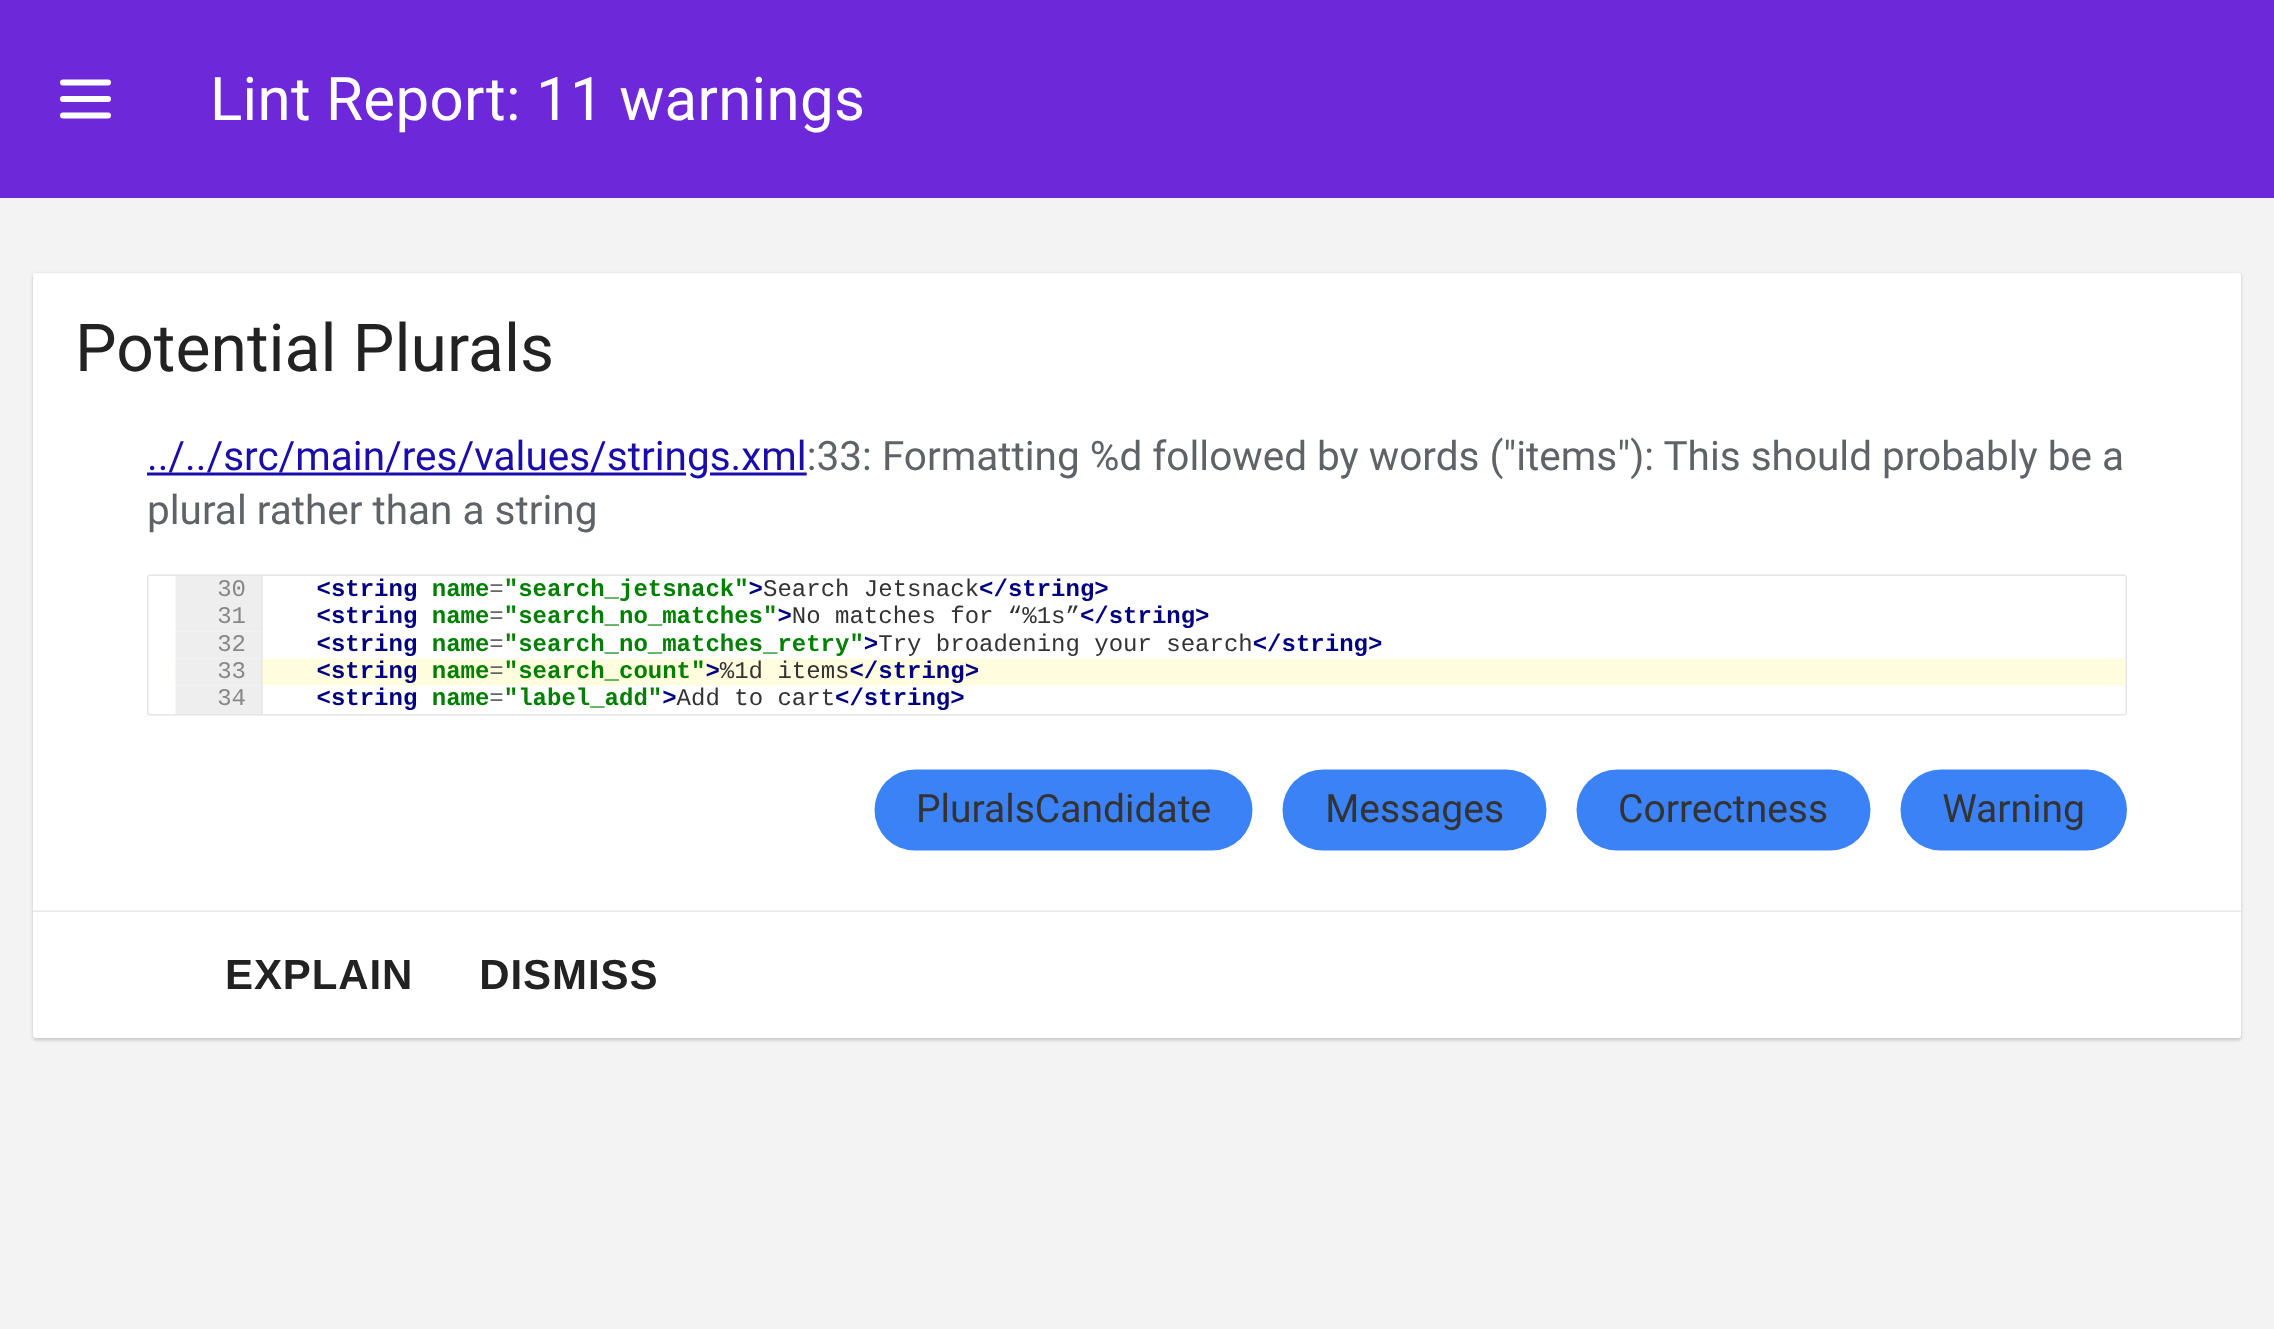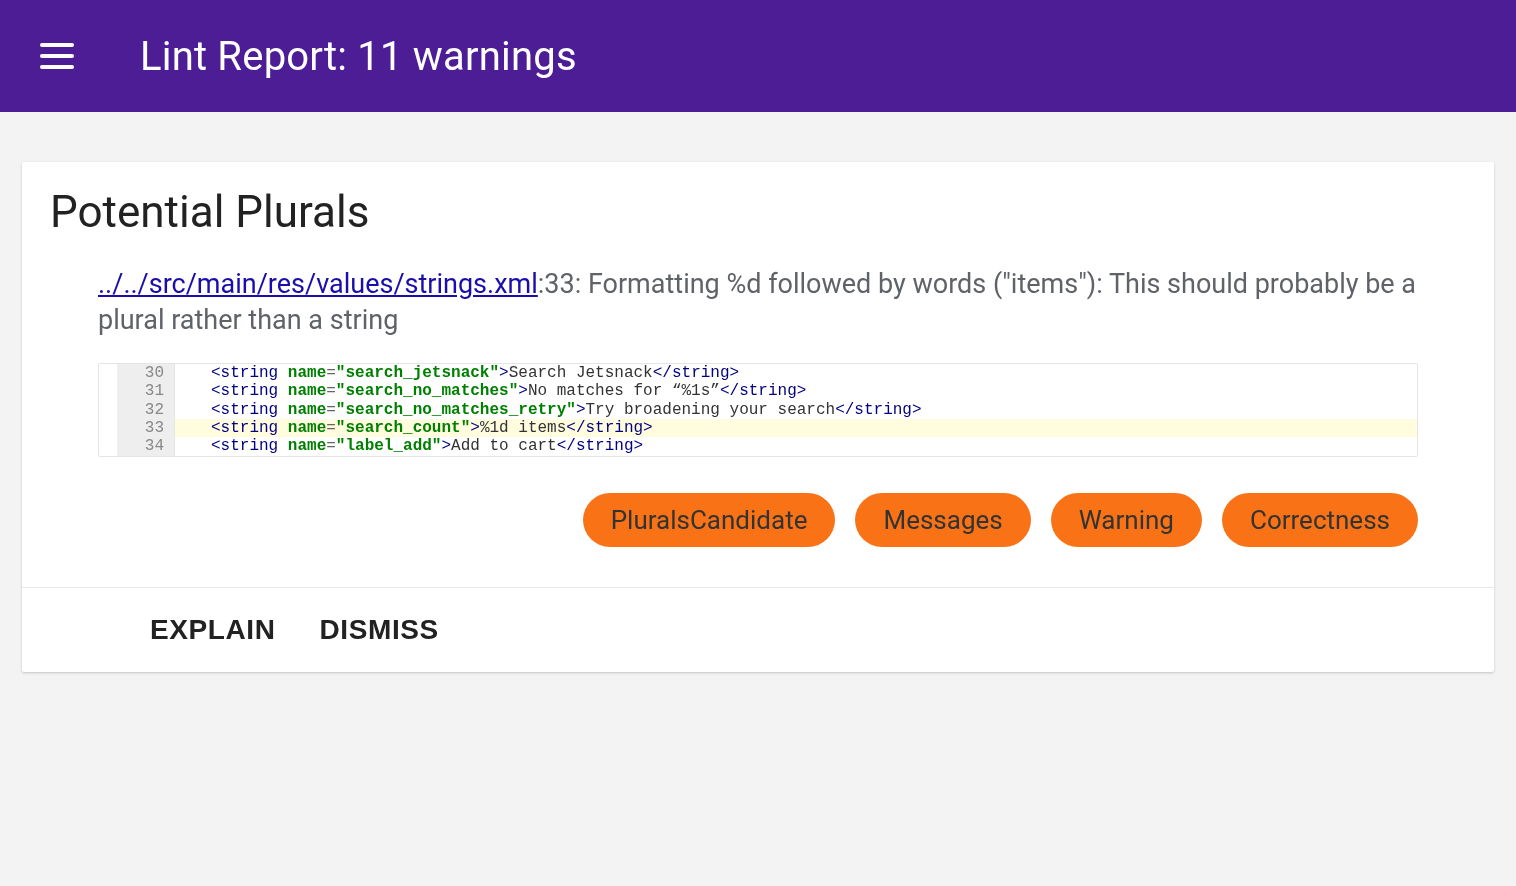--- a/index.html
+++ b/index.html
@@ -3,23 +3,23 @@
 <meta charset="utf-8">
 <style>
   * { box-sizing: border-box; margin: 0; padding: 0; }
   html, body { height: 100%; }
   body {
     font-family: -apple-system, BlinkMacSystemFont, "Segoe UI", Roboto, Helvetica, Arial, sans-serif;
     background: #f3f3f3;
     color: #333;
   }
   .app-bar {
-    background: #4c1d95;
+    background: #6d28d9;
     color: #fff;
-    height: 112px;
+    height: 132px;
     display: flex;
     align-items: center;
     padding: 0 40px;
   }
   .hamburger {
     display: inline-flex;
     flex-direction: column;
     justify-content: center;
     gap: 7px;
     width: 40px;
@@ -85,35 +85,35 @@
     background: #eee;
     color: #888;
     text-align: right;
     padding: 0 10px 0 10px;
     min-width: 58px;
     user-select: none;
     border-right: 1px solid #e5e5e5;
   }
   .code-row.hl .ln { background: #eee; }
   .cc { padding-left: 36px; flex: 1; }
-  .tag  { color: #000080; font-weight: normal; }
+  .tag  { color: #000080; font-weight: bold; }
   .attr { color: #008000; font-weight: bold; }
   .op   { color: #666; }
   .val  { color: #008000; font-weight: bold; }
   .txt  { color: #333; }
   .chips {
     display: flex;
     gap: 20px;
     justify-content: flex-end;
     margin-top: 36px;
     padding-right: 48px;
     flex-wrap: wrap;
   }
   .chip {
-    background: #f97316;
+    background: #3b82f6;
     color: #333;
     border-radius: 999px;
     padding: 12px 28px;
     font-size: 26px;
     cursor: pointer;
   }
   .card-actions {
     border-top: 1px solid #e8e8e8;
     padding: 26px 28px;
   }
@@ -154,22 +154,22 @@
           <div class="code-row"><div class="ln">30</div><div class="cc"><span class="tag">&lt;string</span> <span class="attr">name</span><span class="op">=</span><span class="val">"search_jetsnack"</span><span class="tag">&gt;</span><span class="txt">Search Jetsnack</span><span class="tag">&lt;/string&gt;</span></div></div>
           <div class="code-row"><div class="ln">31</div><div class="cc"><span class="tag">&lt;string</span> <span class="attr">name</span><span class="op">=</span><span class="val">"search_no_matches"</span><span class="tag">&gt;</span><span class="txt">No matches for “%1s”</span><span class="tag">&lt;/string&gt;</span></div></div>
           <div class="code-row"><div class="ln">32</div><div class="cc"><span class="tag">&lt;string</span> <span class="attr">name</span><span class="op">=</span><span class="val">"search_no_matches_retry"</span><span class="tag">&gt;</span><span class="txt">Try broadening your search</span><span class="tag">&lt;/string&gt;</span></div></div>
           <div class="code-row hl"><div class="ln">33</div><div class="cc"><span class="tag">&lt;string</span> <span class="attr">name</span><span class="op">=</span><span class="val">"search_count"</span><span class="tag">&gt;</span><span class="txt">%1d items</span><span class="tag">&lt;/string&gt;</span></div></div>
           <div class="code-row"><div class="ln">34</div><div class="cc"><span class="tag">&lt;string</span> <span class="attr">name</span><span class="op">=</span><span class="val">"label_add"</span><span class="tag">&gt;</span><span class="txt">Add to cart</span><span class="tag">&lt;/string&gt;</span></div></div>
         </div>
 
       <div class="chips" id="chips">
           <div class="chip">PluralsCandidate</div>
           <div class="chip">Messages</div>
+          <div class="chip">Correctness</div>
           <div class="chip">Warning</div>
-          <div class="chip">Correctness</div>
         </div>
     </div>
 
     <div class="card-actions">
       <button class="action-btn">EXPLAIN</button>
       <button class="action-btn">DISMISS</button>
     </div>
   </div>
 </div>
 

